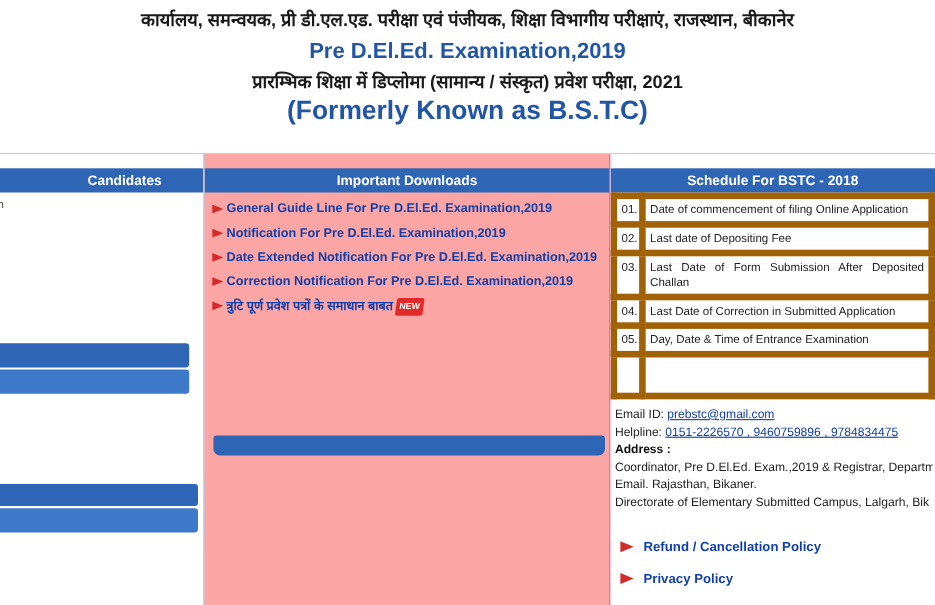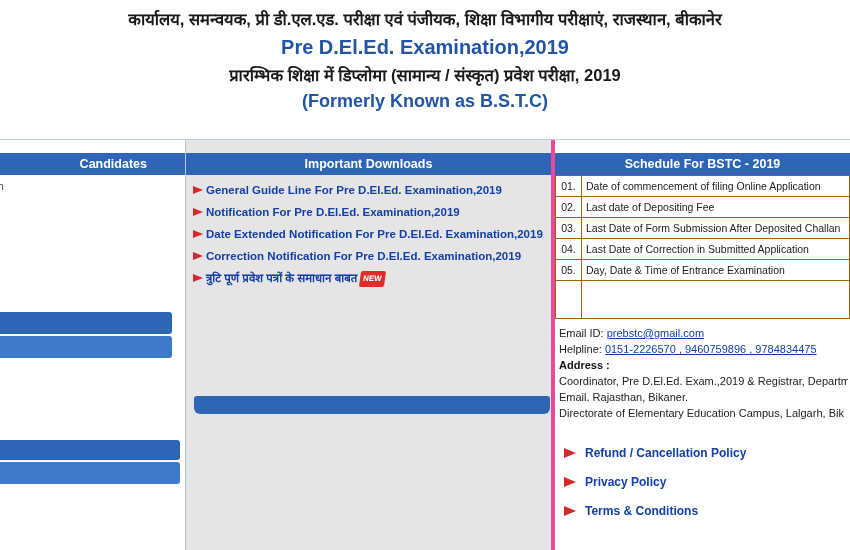--- a/index.html
+++ b/index.html
@@ -37,21 +37,21 @@
     line-height: 30px;
     margin-top: 2px;
   }
   .hdr-line3 {
     font-size: 16.5px;
     font-weight: bold;
     color: #1a1a1a;
     line-height: 26px;
   }
   .hdr-line4 {
-    font-size: 18px;
+    font-size: 24px;
     font-weight: bold;
     color: #2255a4;
     line-height: 26px;
   }
 
   
   .body-row {
     position: absolute;
     top: 140px;
     left: 0;
@@ -60,21 +60,21 @@
     display: flex;
     align-items: stretch;
   }
 
   .col {
     position: relative;
     height: 410px;
     overflow: hidden;
   }
   .col-left   { width: 185px; background: #ffffff; }
-  .col-mid    { width: 370px; background: #e5e5e5; border-left: 1px solid #b9c7dd; border-right: 4px solid #ec4899; }
+  .col-mid    { width: 370px; background: #fca5a5; border-left: 1px solid #b9c7dd; border-right: 1px solid #ec4899; }
   .col-right  { width: 295px; background: #ffffff; }
 
   .col-title {
     height: 22px;
     line-height: 22px;
     background: #2e66b5;
     color: #ffffff;
     font-size: 12.5px;
     font-weight: bold;
     text-align: center;
@@ -145,21 +145,21 @@
     transform: skewX(-8deg);
   }
 
   
   .sched-table {
     width: 100%;
     border-collapse: collapse;
     table-layout: fixed;
   }
   .sched-table td {
-    border: 1px solid #a16207;
+    border: 6px solid #a16207;
     font-size: 10.5px;
     color: #222;
     padding: 3px 4px;
     vertical-align: top;
     line-height: 14px;
   }
   .sched-no {
     width: 26px;
     text-align: center;
     font-size: 9px;
@@ -217,21 +217,21 @@
   }
 </style>
 </head>
 <body>
 
 <div id="page">
 
   <div class="header">
     <div class="hdr-line1">कार्यालय, समन्वयक, प्री डी.एल.एड. परीक्षा एवं पंजीयक, शिक्षा विभागीय परीक्षाएं, राजस्थान, बीकानेर</div>
     <div class="hdr-line2">Pre D.El.Ed. Examination,2019</div>
-    <div class="hdr-line3">प्रारम्भिक शिक्षा में डिप्लोमा (सामान्य / संस्कृत) प्रवेश परीक्षा, 2019</div>
+    <div class="hdr-line3">प्रारम्भिक शिक्षा में डिप्लोमा (सामान्य / संस्कृत) प्रवेश परीक्षा, 2021</div>
     <div class="hdr-line4">(Formerly Known as B.S.T.C)</div>
   </div>
 
   <div class="divider-top"></div>
 
   <div class="body-row">
 
     <div class="col col-left">
       <div class="col-title left-title">Candidates</div>
       <div class="left-sub">rm</div>
@@ -290,21 +290,21 @@
           </span>
           <span class="dl-text hindi"><span>त्रुटि पूर्ण प्रवेश पत्रों के समाधान बाबत</span><span class="new-badge">NEW</span></span>
         </div>
 
       </div>
 
       <div class="mid-band"></div>
     </div>
 
     <div class="col col-right">
-      <div class="col-title">Schedule For BSTC - 2019</div>
+      <div class="col-title">Schedule For BSTC - 2018</div>
 
       <table class="sched-table">
         <tbody>
             <tr>
           <td class="sched-no">01.</td>
           <td class="sched-desc">Date of commencement of filing Online Application</td>
         </tr>
         <tr>
           <td class="sched-no">02.</td>
           <td class="sched-desc">Last date of Depositing Fee</td>
@@ -333,21 +333,21 @@
           <span class="lbl">Email ID:</span>
           <a href="#">prebstc@gmail.com</a>
         </div>
         <div>
           <span class="lbl">Helpline:</span>
           <a href="#">0151-2226570 , 9460759896 , 9784834475</a>
         </div>
         <div class="addr-title">Address :</div>
         <div class="addr-line">Coordinator, Pre D.El.Ed. Exam.,2019 &amp; Registrar, Departm</div>
         <div class="addr-line">Email. Rajasthan, Bikaner.</div>
-        <div class="addr-line">Directorate of Elementary Education Campus, Lalgarh, Bik</div>
+        <div class="addr-line">Directorate of Elementary Submitted Campus, Lalgarh, Bik</div>
       </div>
 
       <div class="sep-line"></div>
 
       <div class="policy-list">
         <div class="policy-item">
           <span class="policy-bullet">
             <svg width="14" height="12" viewBox="0 0 14 12">
                 <path d="M1 1 L13 6 L1 11 Z" fill="#d42a2a"></path>
               </svg>

